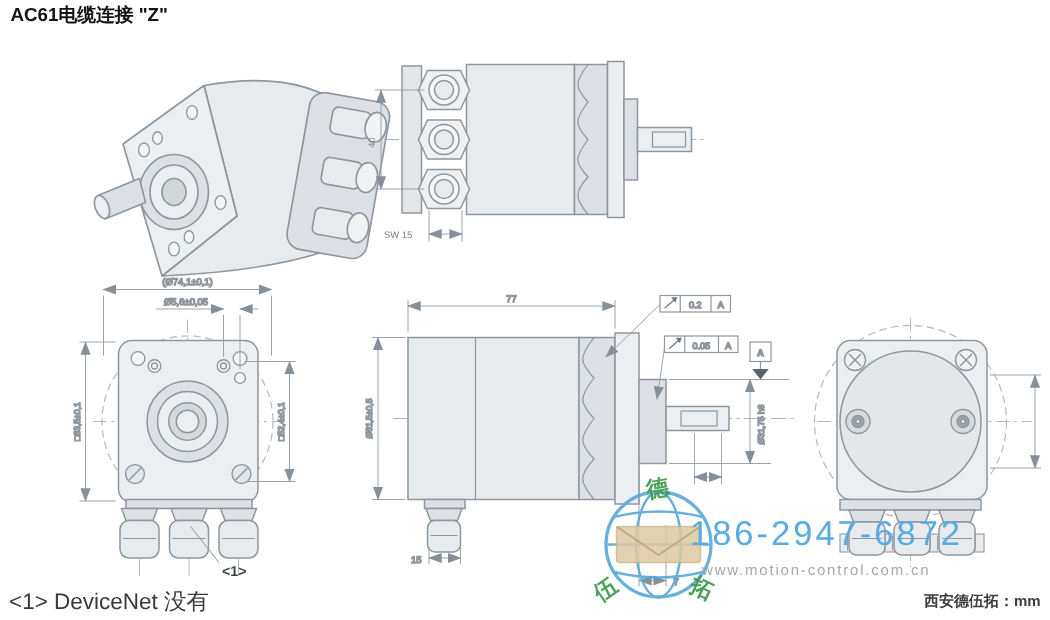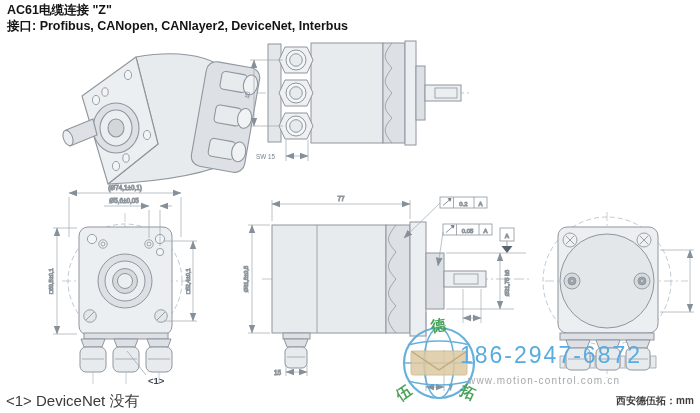--- a/index.html
+++ b/index.html
@@ -22,21 +22,20 @@
   .wm-phone{position:absolute;left:64px;top:26px;font-size:23px;font-weight:500;
          color:#5aabdf;letter-spacing:2px;white-space:nowrap}
   .wm-url{position:absolute;left:72px;top:59px;font-size:10px;color:#a6a9ac;
          letter-spacing:1.2px;white-space:nowrap}
 </style>
 </head>
 <body>
 
 <div class="hdr">
   <div>AC61电缆连接 "Z"</div>
-  <div>接口: Profibus, CANopen, CANlayer2, DeviceNet, Interbus</div>
 </div>
 
 <svg width="700" height="413" viewBox="0 0 700 413">
   <defs>
     <marker id="ah" viewBox="0 0 8 8" refX="7.5" refY="4" markerWidth="9" markerHeight="9" orient="auto-start-reverse" markerUnits="userSpaceOnUse">
       <path d="M0,1 L8,4 L0,7 Z" fill="#85909a"></path>
     </marker>
   </defs>
 
   <g stroke="#8e969e" stroke-width="1.1" stroke-linejoin="round" fill="#e8ebee">

